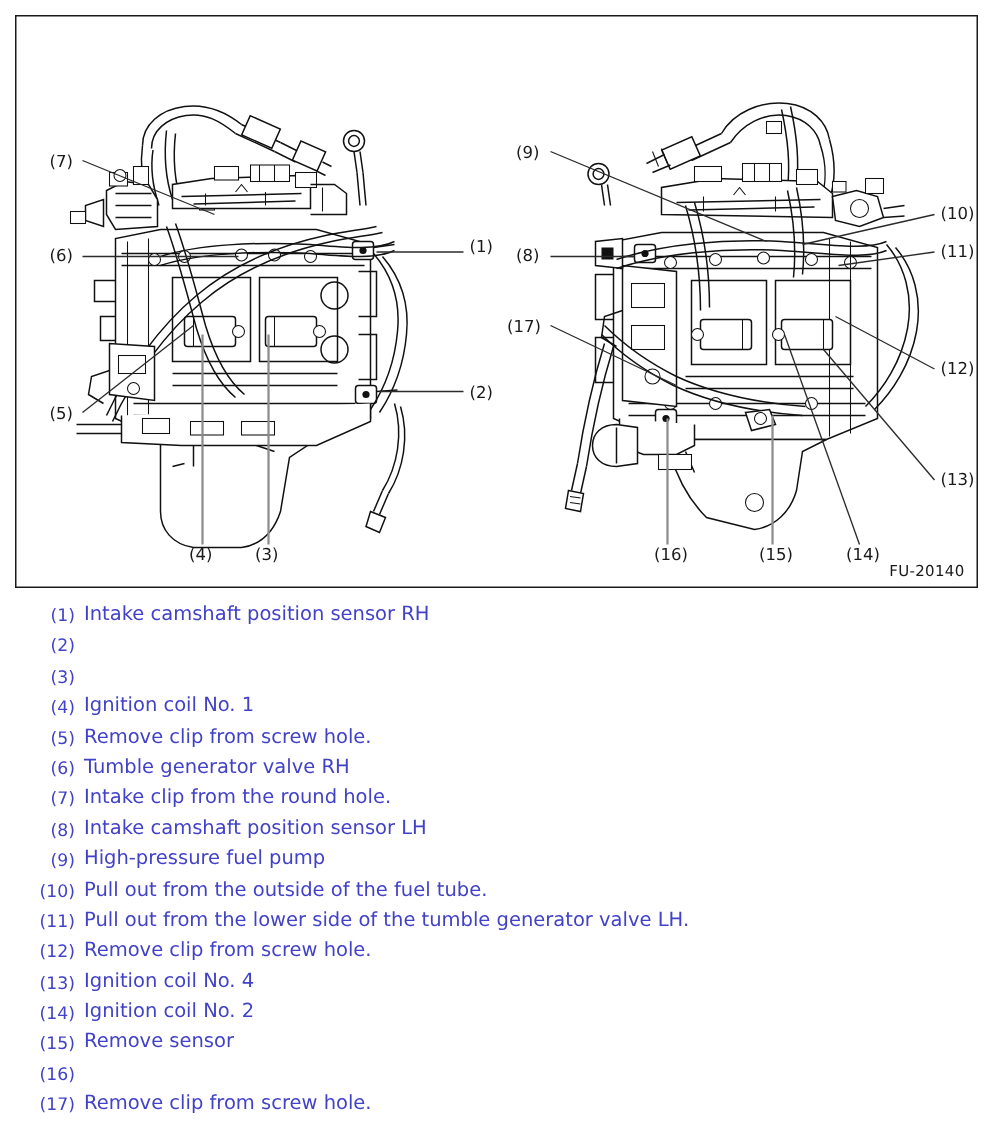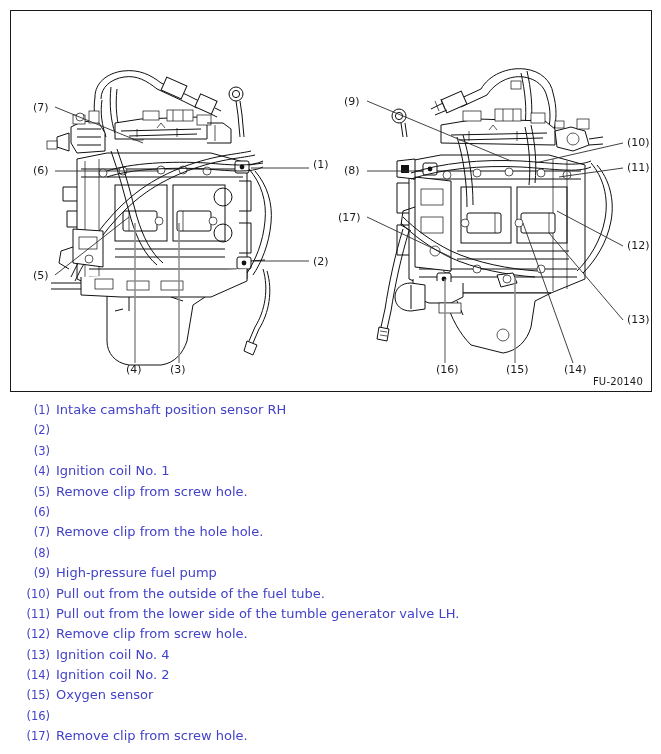--- a/index.html
+++ b/index.html
@@ -462,27 +462,29 @@
   <div class="legend-row">
     <span class="legend-num">(4)</span>
     <span class="legend-text">Ignition coil No. 1</span>
   </div>
   <div class="legend-row">
     <span class="legend-num">(5)</span>
     <span class="legend-text">Remove clip from screw hole.</span>
   </div>
   <div class="legend-row">
     <span class="legend-num">(6)</span>
+    <span class="legend-text">Tumble generator valve RH</span>
   </div>
   <div class="legend-row">
     <span class="legend-num">(7)</span>
-    <span class="legend-text">Remove clip from the hole hole.</span>
+    <span class="legend-text">Intake clip from the round hole.</span>
   </div>
   <div class="legend-row">
     <span class="legend-num">(8)</span>
+    <span class="legend-text">Intake camshaft position sensor LH</span>
   </div>
   <div class="legend-row">
     <span class="legend-num">(9)</span>
     <span class="legend-text">High-pressure fuel pump</span>
   </div>
   <div class="legend-row">
     <span class="legend-num">(10)</span>
     <span class="legend-text">Pull out from the outside of the fuel tube.</span>
   </div>
   <div class="legend-row">
@@ -496,21 +498,21 @@
   <div class="legend-row">
     <span class="legend-num">(13)</span>
     <span class="legend-text">Ignition coil No. 4</span>
   </div>
   <div class="legend-row">
     <span class="legend-num">(14)</span>
     <span class="legend-text">Ignition coil No. 2</span>
   </div>
   <div class="legend-row">
     <span class="legend-num">(15)</span>
-    <span class="legend-text">Oxygen sensor</span>
+    <span class="legend-text">Remove sensor</span>
   </div>
   <div class="legend-row">
     <span class="legend-num">(16)</span>
   </div>
   <div class="legend-row">
     <span class="legend-num">(17)</span>
     <span class="legend-text">Remove clip from screw hole.</span>
   </div>
 </div>
 

